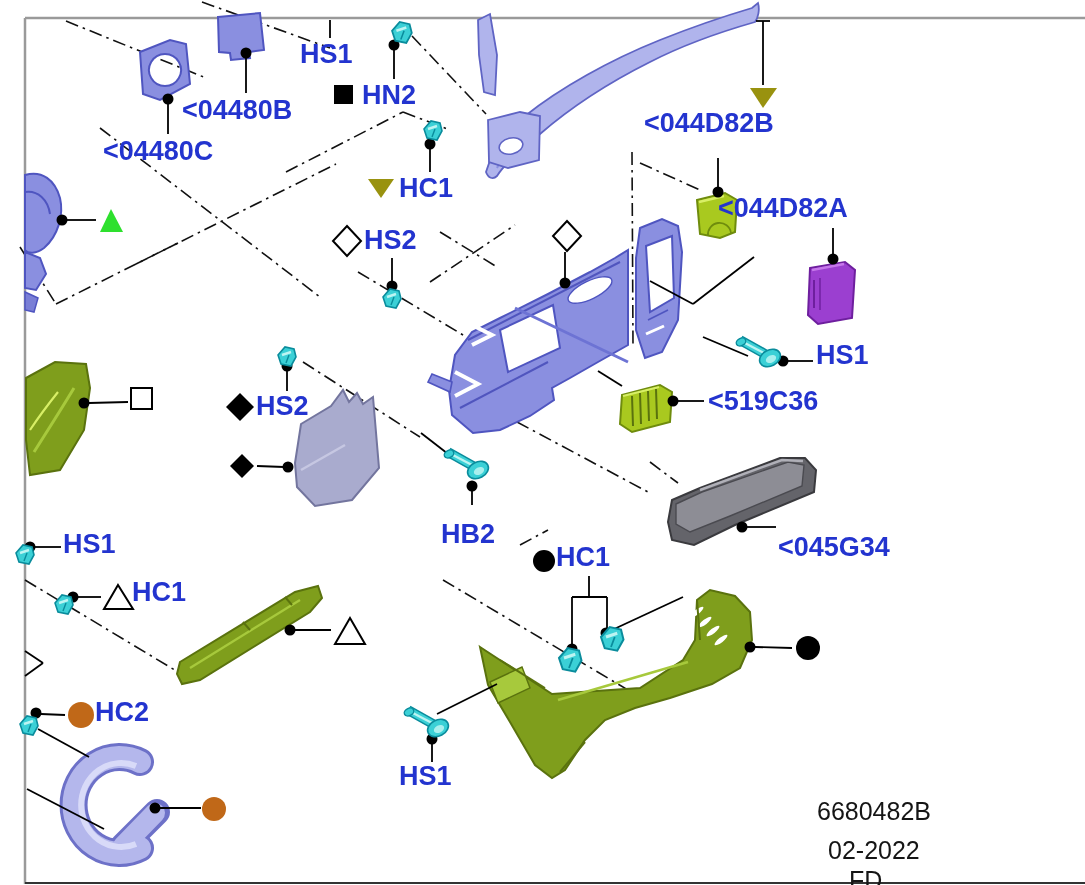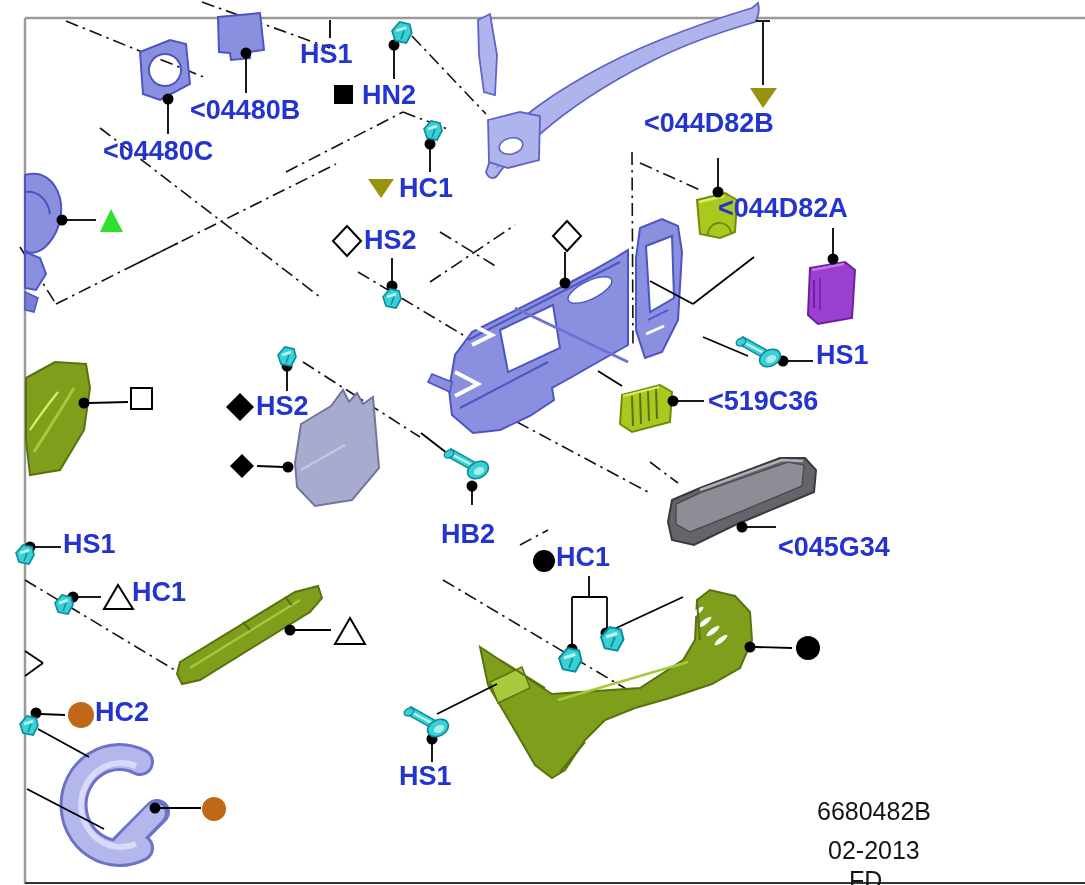--- a/index.html
+++ b/index.html
@@ -265,34 +265,34 @@
     <use href="#clip" transform="translate(559,648) scale(1.25)"></use>
     <use href="#clip" transform="translate(601,627) scale(1.25)"></use>
     <use href="#bolt" transform="translate(770,358)"></use>
     <use href="#bolt" transform="translate(478,470)"></use>
     <use href="#bolt" transform="translate(438,728)"></use>
   </g>
 </svg>
 
 <div class="label" style="left:300px;top:40px">HS1</div>
 <div class="label" style="left:362px;top:81px">HN2</div>
-<div class="label" style="left:190px;top:96px">&lt;04480B</div>
+<div class="label" style="left:182px;top:96px">&lt;04480B</div>
 <div class="label" style="left:103px;top:137px">&lt;04480C</div>
 <div class="label" style="left:399px;top:174px">HC1</div>
 <div class="label" style="left:644px;top:109px">&lt;044D82B</div>
 <div class="label" style="left:718px;top:194px">&lt;044D82A</div>
 <div class="label" style="left:364px;top:226px">HS2</div>
 <div class="label" style="left:816px;top:341px">HS1</div>
 <div class="label" style="left:708px;top:387px">&lt;519C36</div>
 <div class="label" style="left:256px;top:392px">HS2</div>
 <div class="label" style="left:441px;top:520px">HB2</div>
 <div class="label" style="left:778px;top:533px">&lt;045G34</div>
 <div class="label" style="left:63px;top:530px">HS1</div>
 <div class="label" style="left:132px;top:578px">HC1</div>
 <div class="label" style="left:95px;top:698px">HC2</div>
 <div class="label" style="left:556px;top:543px">HC1</div>
 <div class="label" style="left:399px;top:762px">HS1</div>
 
 <div class="doc" style="left:817px;top:797px">6680482B</div>
-<div class="doc" style="left:828px;top:836px">02-2013</div>
+<div class="doc" style="left:828px;top:836px">02-2022</div>
 <div class="doc" style="left:849px;top:866px">FD</div>
 
 </div>
 
 </body></html>

